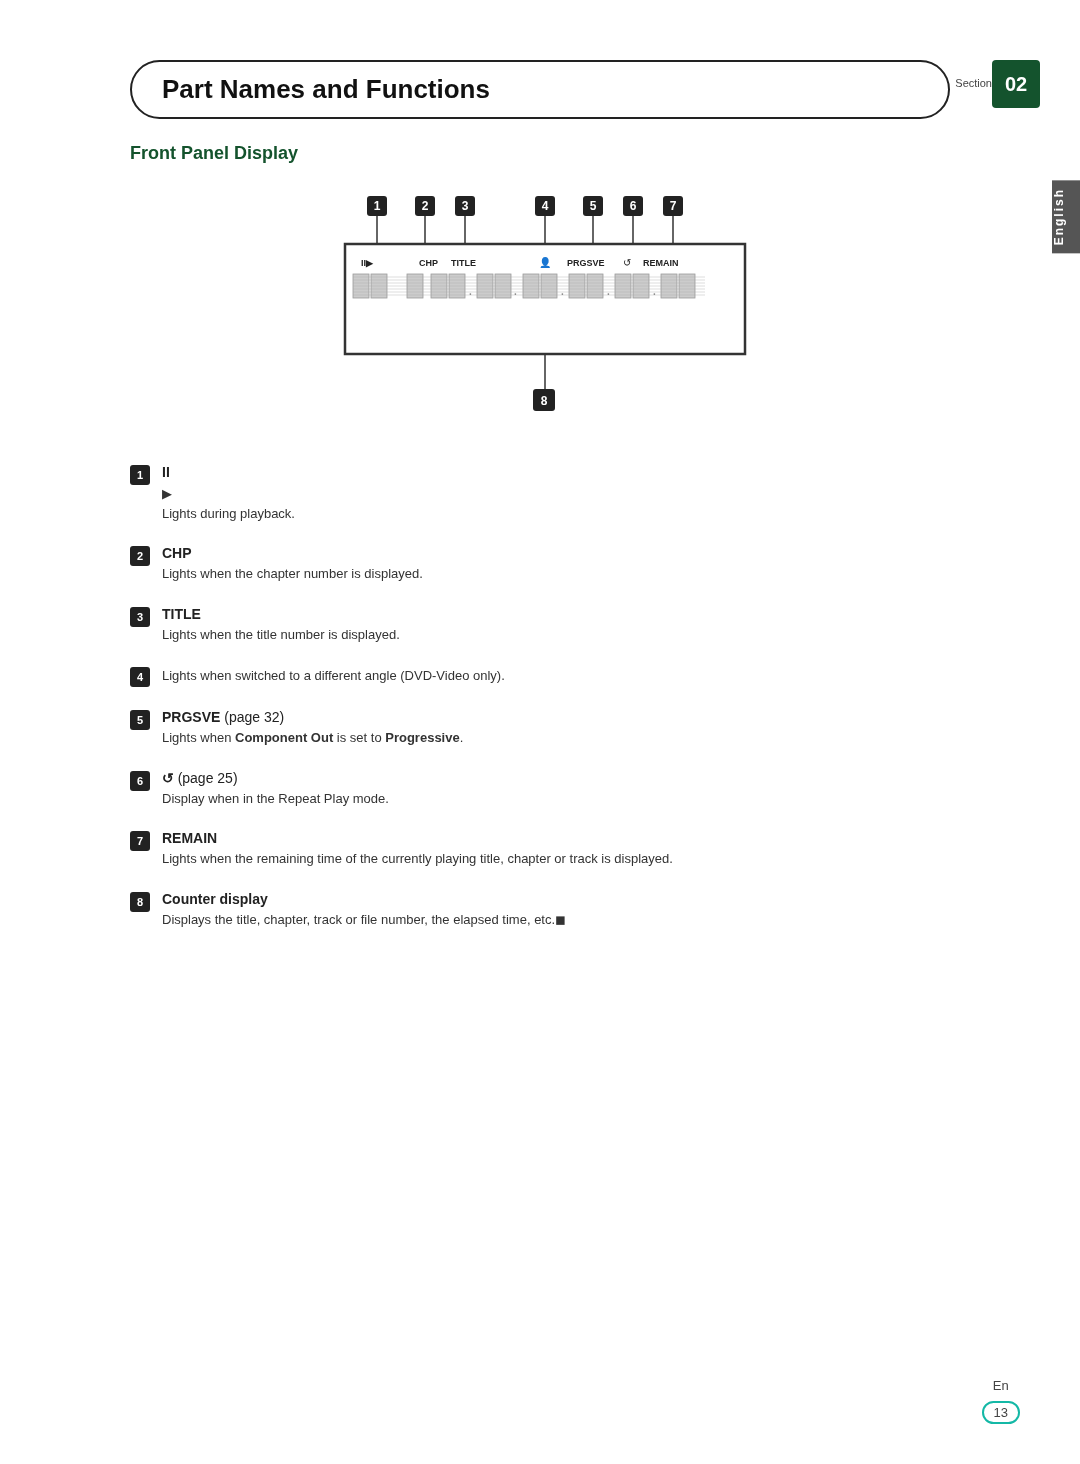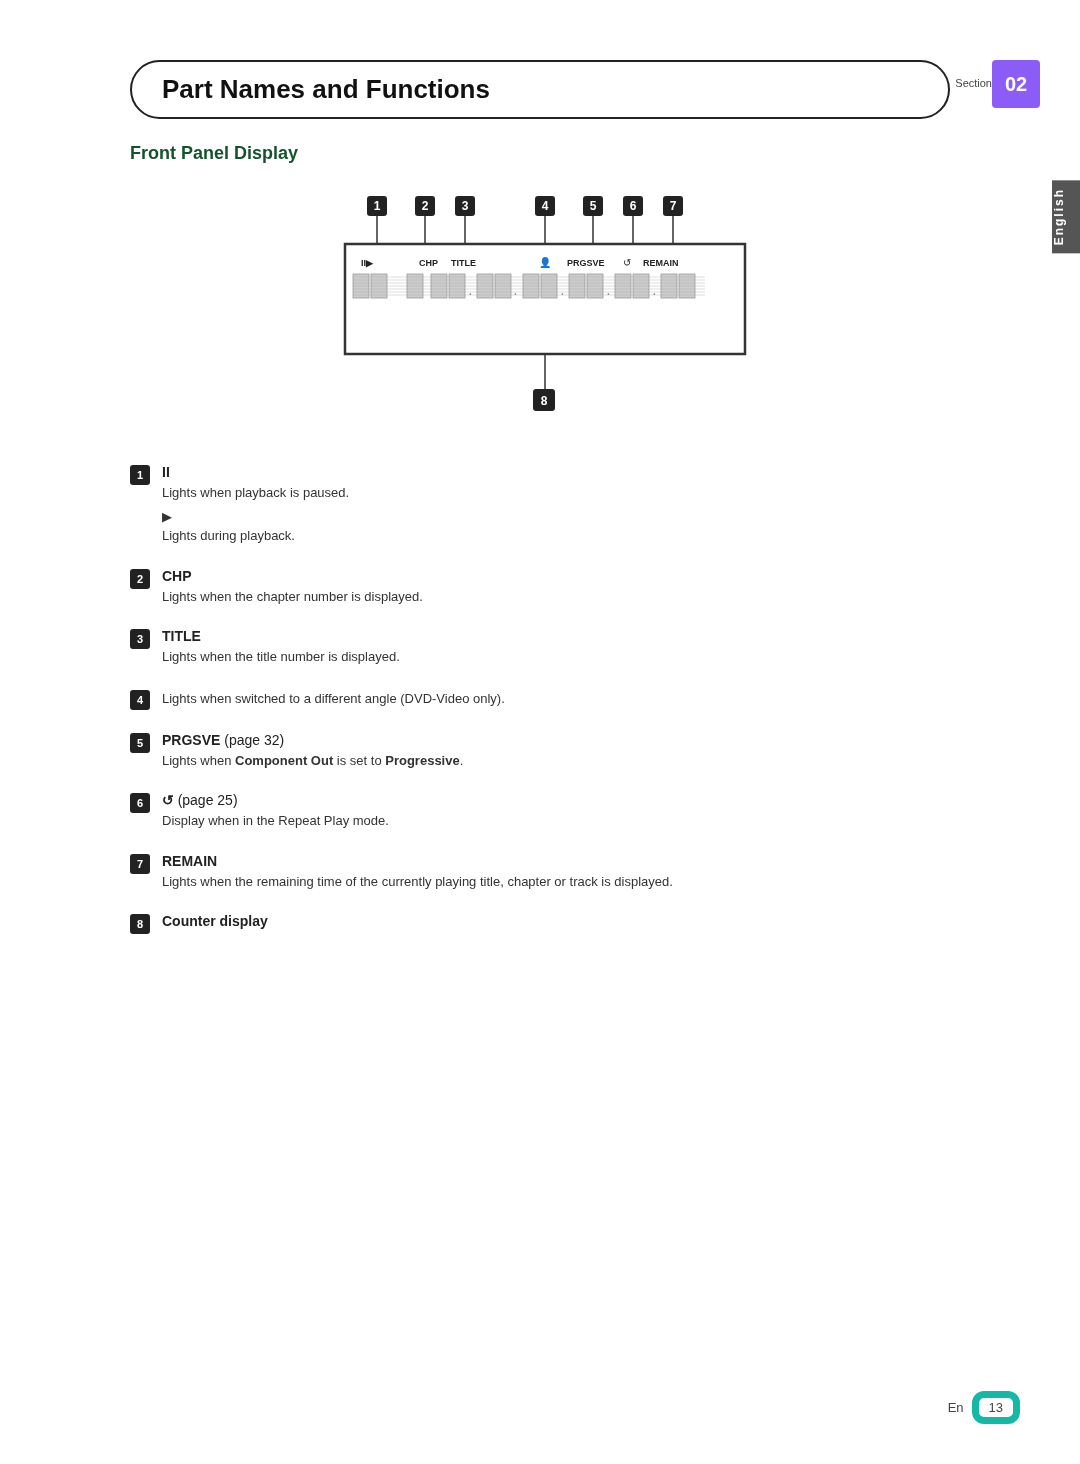--- a/index.html
+++ b/index.html
@@ -22,21 +22,21 @@
       display: flex;
       flex-direction: row;
       align-items: center;
     }
     .section-label {
       font-size: 11px;
       color: #444;
       margin-bottom: 2px;
     }
     .section-number {
-      background: #8b5cf6;
+      background: #14532d;
       color: #fff;
       font-size: 20px;
       font-weight: bold;
       width: 48px;
       height: 48px;
       display: flex;
       align-items: center;
       justify-content: center;
       border-radius: 4px;
     }
@@ -128,23 +128,24 @@
     
     .page-footer {
       position: absolute;
       bottom: 40px;
       right: 60px;
       display: flex;
       align-items: center;
       gap: 8px;
       font-size: 13px;
       color: #444;
+      flex-direction: column;
     }
     .page-num-badge {
-      border: 7px solid #14b8a6;
+      border: 2px solid #14b8a6;
       border-radius: 12px;
       padding: 2px 10px;
       font-size: 13px;
     }
 
     
     .diagram-svg-area {
       display: flex;
       flex-direction: column;
       align-items: center;
@@ -260,21 +261,20 @@
 </div>
 
 <div class="items-list">
 
   <div class="item-row">
     <div class="item-badge">1</div>
     <div class="item-content">
       <div class="item-title">
         <span style="font-weight:bold;">II</span>
       </div>
-      <div class="item-desc">Lights when playback is paused.</div>
       <div class="item-desc" style="margin-top:4px;">▶</div>
       <div class="item-desc">Lights during playback.</div>
     </div>
   </div>
 
   <div class="item-row">
     <div class="item-badge">2</div>
     <div class="item-content">
       <div class="item-title">CHP</div>
       <div class="item-desc">Lights when the chapter number is displayed.</div>
@@ -317,20 +317,21 @@
     <div class="item-content">
       <div class="item-title">REMAIN</div>
       <div class="item-desc">Lights when the remaining time of the currently playing title, chapter or track is displayed.</div>
     </div>
   </div>
 
   <div class="item-row">
     <div class="item-badge">8</div>
     <div class="item-content">
       <div class="item-title">Counter display</div>
+      <div class="item-desc">Displays the title, chapter, track or file number, the elapsed time, etc.◼</div>
     </div>
   </div>
 
 </div>
 
 <div class="page-footer">
   <span>En</span>
   <span class="page-num-badge">13</span>
 </div>
 

